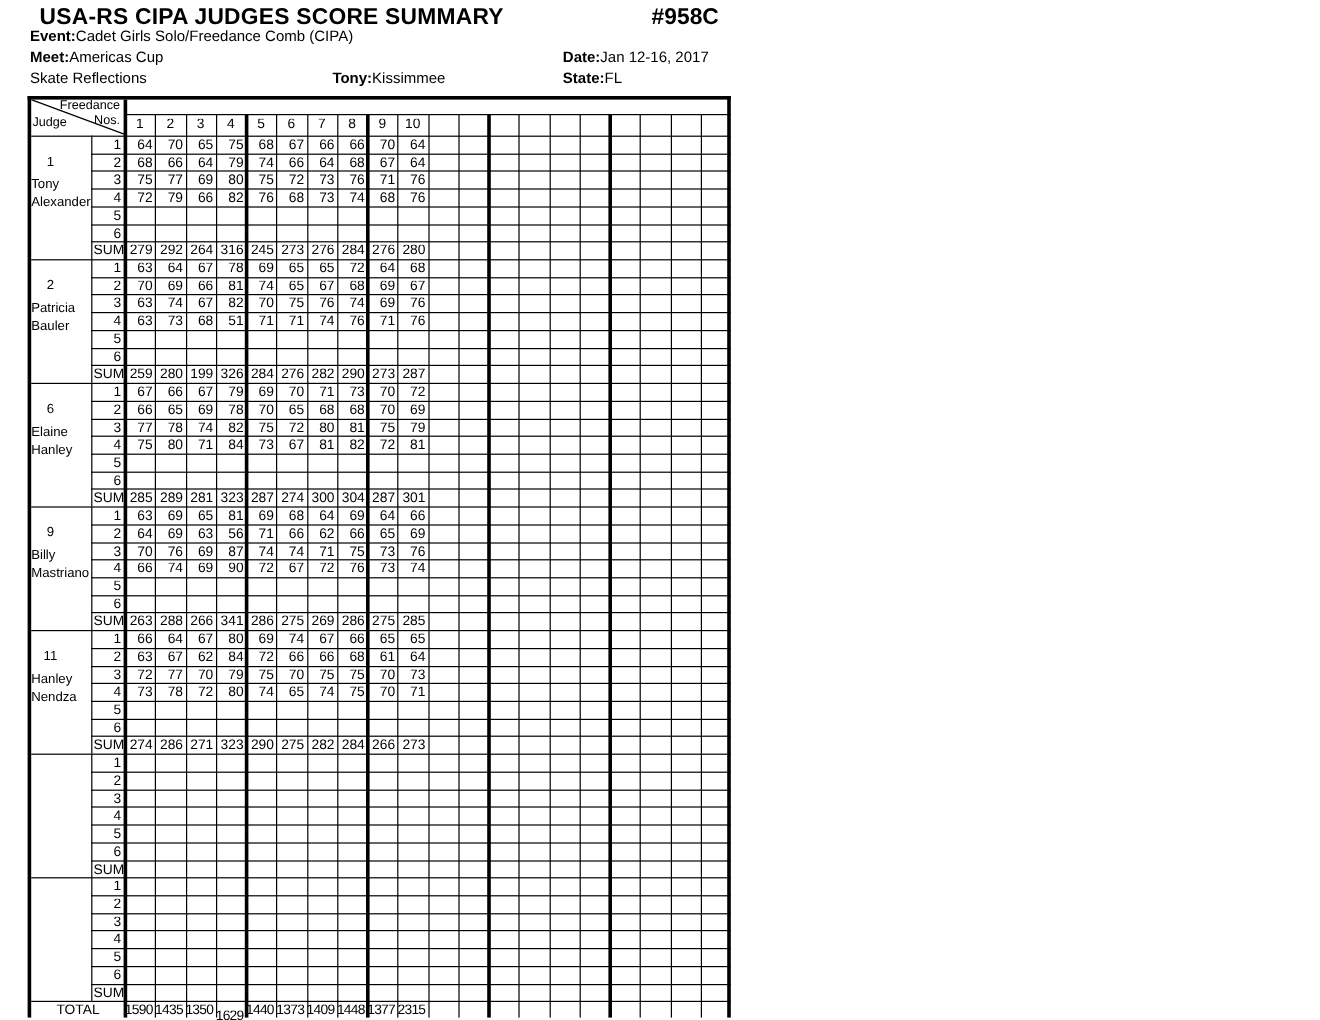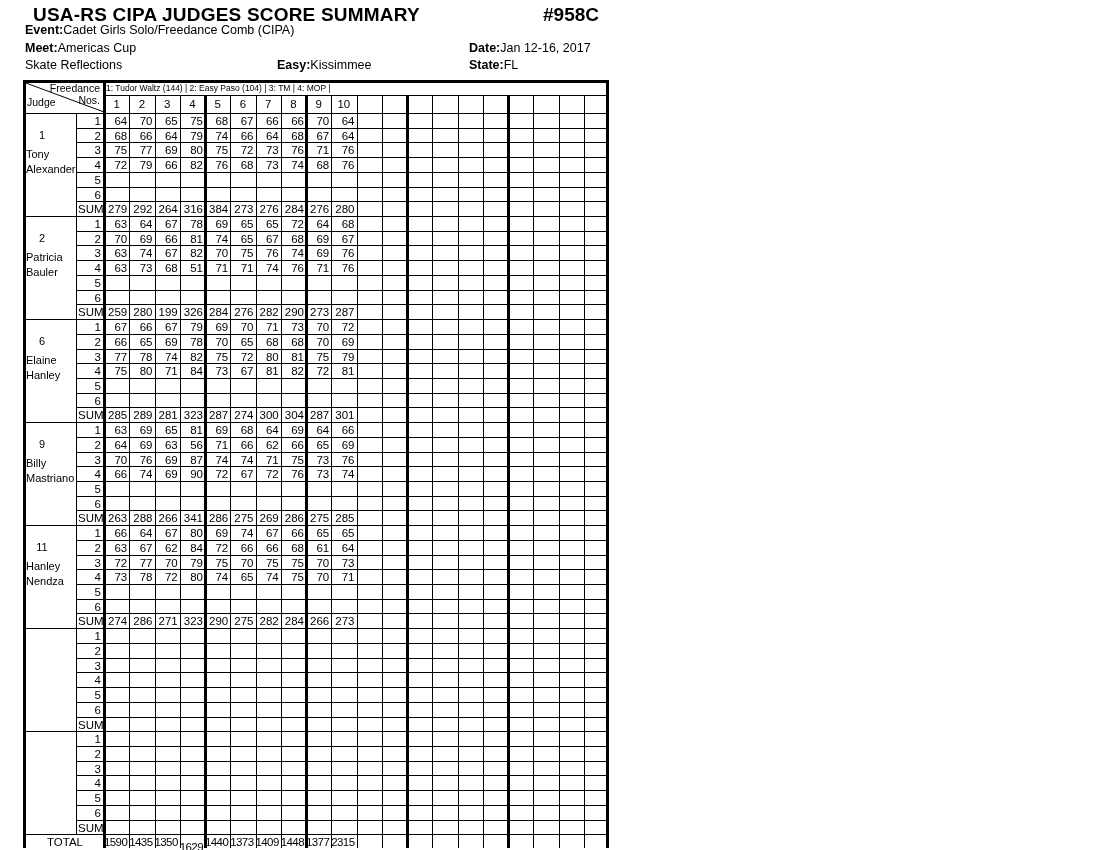--- a/index.html
+++ b/index.html
@@ -28,36 +28,35 @@
   <b>Event:</b><span>Cadet Girls Solo/Freedance Comb  (CIPA)</span>
 </div>
 <div class="meta" style="left:25px; top:41px;">
   <b>Meet:</b><span>Americas Cup</span>
 </div>
 <div class="meta" style="left:469px; top:41px;">
   <b>Date:</b><span>Jan 12-16, 2017</span>
 </div>
 <div class="meta" style="left:25px; top:58px;">Skate Reflections</div>
 <div class="meta" style="left:277px; top:58px;">
-  <b>Easy:</b><span>Kissimmee</span>
+  <b>Tony:</b><span>Kissimmee</span>
 </div>
 <div class="meta" style="left:469px; top:58px;">
   <b>State:</b><span>FL</span>
 </div>
 
 <div id="tbl" class="tbl">
     <div class="cell" style="left: 0px; top: 0px; width: 78px; height: 30px;">
       <svg width="78" height="30" style="position: absolute; left: 0px; top: 0px;">
         <line x1="0" y1="0" x2="78" y2="29" stroke="#000" stroke-width="1"></line>
       </svg>
       <span style="position: absolute; right: 4px; top: 0px; font-size: 10.5px;">Freedance</span>
       <span style="position: absolute; right: 4px; top: 12px; font-size: 10.5px;">Nos.</span>
       <span style="position: absolute; left: 1px; top: 14px; font-size: 10.5px;">Judge</span>
     </div>
-    <div class="cell small" style="left: 80px; top: 1px; width: 503px; height: 11px;">1: Tudor Waltz (144) | 2: Easy Paso (104) | 3: TM | 4: MOP |</div>
     <div class="cell" style="left: 78px; width: 25.25px; top: 16px; height: 14px; text-align: center;">1</div>
     <div class="cell" style="left: 103.25px; width: 25.25px; top: 16px; height: 14px; text-align: center;">2</div>
     <div class="cell" style="left: 128.5px; width: 25.25px; top: 16px; height: 14px; text-align: center;">3</div>
     <div class="cell" style="left: 153.75px; width: 25.25px; top: 16px; height: 14px; text-align: center;">4</div>
     <div class="cell" style="left: 179px; width: 25.25px; top: 16px; height: 14px; text-align: center;">5</div>
     <div class="cell" style="left: 204.25px; width: 25.25px; top: 16px; height: 14px; text-align: center;">6</div>
     <div class="cell" style="left: 229.5px; width: 25.25px; top: 16px; height: 14px; text-align: center;">7</div>
     <div class="cell" style="left: 254.75px; width: 25.25px; top: 16px; height: 14px; text-align: center;">8</div>
     <div class="cell" style="left: 280px; width: 25.25px; top: 16px; height: 14px; text-align: center;">9</div>
     <div class="cell" style="left: 305.25px; width: 25.25px; top: 16px; height: 14px; text-align: center;">10</div>
@@ -147,21 +146,21 @@
     <div class="cell num" style="left: 229.5px; width: 25.25px; top: 106.6px; height: 12px;"></div>
     <div class="cell num" style="left: 254.75px; width: 25.25px; top: 106.6px; height: 12px;"></div>
     <div class="cell num" style="left: 280px; width: 25.25px; top: 106.6px; height: 12px;"></div>
     <div class="cell num" style="left: 305.25px; width: 25.25px; top: 106.6px; height: 12px;"></div>
     <div class="hline" style="left: 50px; width: 533px; top: 118.32px;"></div>
     <div class="cell nos" style="left: 50px; width: 28px; top: 121.32px; height: 12px; text-align: left; padding-left: 2px;">SUM</div>
     <div class="cell num" style="left: 78px; width: 25.25px; top: 121.32px; height: 12px;">279</div>
     <div class="cell num" style="left: 103.25px; width: 25.25px; top: 121.32px; height: 12px;">292</div>
     <div class="cell num" style="left: 128.5px; width: 25.25px; top: 121.32px; height: 12px;">264</div>
     <div class="cell num" style="left: 153.75px; width: 25.25px; top: 121.32px; height: 12px;">316</div>
-    <div class="cell num" style="left: 179px; width: 25.25px; top: 121.32px; height: 12px;">384</div>
+    <div class="cell num" style="left: 179px; width: 25.25px; top: 121.32px; height: 12px;">245</div>
     <div class="cell num" style="left: 204.25px; width: 25.25px; top: 121.32px; height: 12px;">273</div>
     <div class="cell num" style="left: 229.5px; width: 25.25px; top: 121.32px; height: 12px;">276</div>
     <div class="cell num" style="left: 254.75px; width: 25.25px; top: 121.32px; height: 12px;">284</div>
     <div class="cell num" style="left: 280px; width: 25.25px; top: 121.32px; height: 12px;">276</div>
     <div class="cell num" style="left: 305.25px; width: 25.25px; top: 121.32px; height: 12px;">280</div>
     <div class="hline" style="left: 50px; width: 533px; top: 133.04px;"></div>
     <div class="hline" style="left: 0px; width: 50px; top: 133.04px;"></div>
     <div class="vline" style="left: 50px; top: 30px; height: 103.04px;"></div>
     <div class="judgeinfo" style="left: 0px; width: 32px; text-align: center; top: 148.04px;">2</div>
     <div class="judgeinfo" style="left: 0px; top: 167.04px;">Patricia</div>

